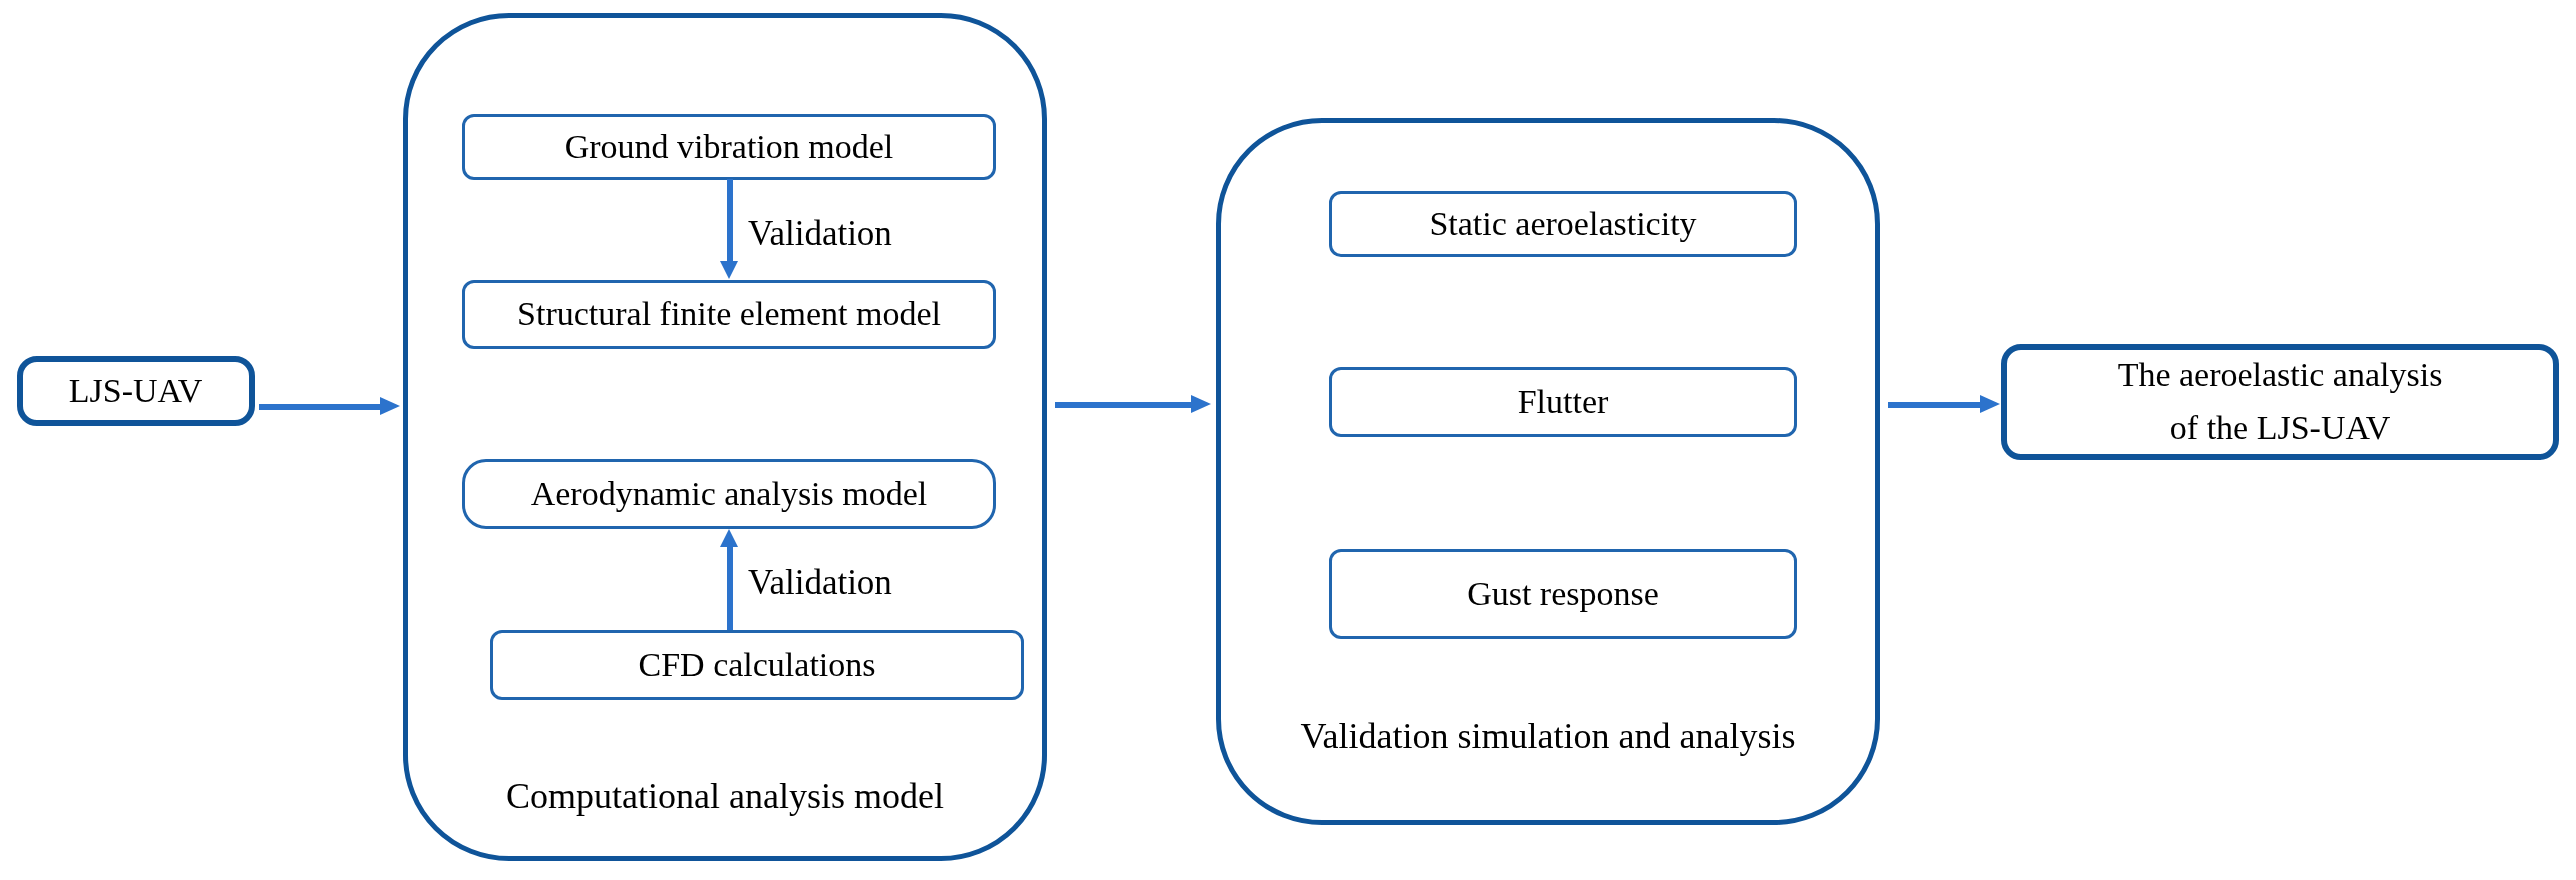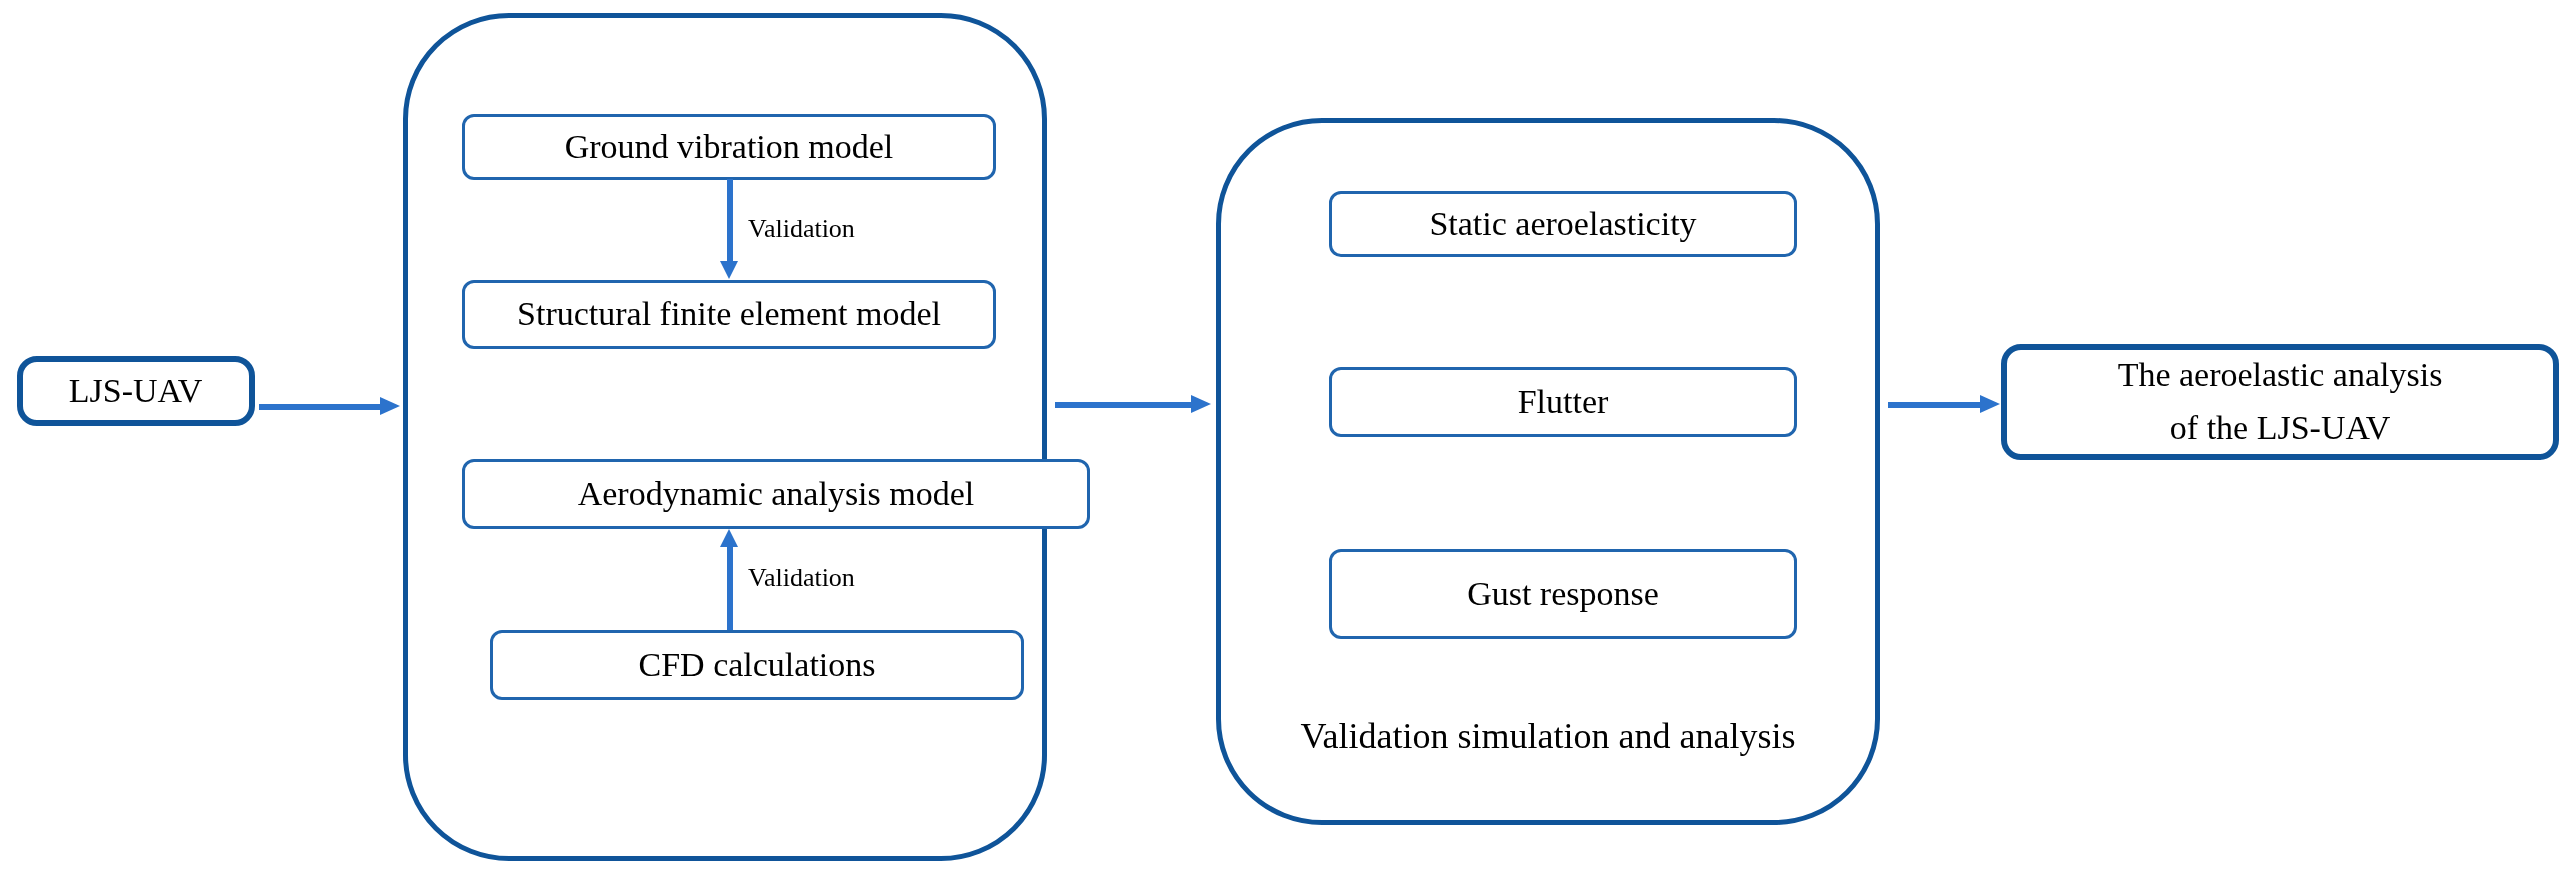--- a/index.html
+++ b/index.html
@@ -43,21 +43,21 @@
     background:var(--bg);
   }
   .caption{
     position:absolute;
     text-align:center;
     font-size:36px;
     white-space:nowrap;
   }
   .edge-label{
     position:absolute;
-    font-size:26px;
+    font-size:35px;
     white-space:nowrap;
   }
   .arrow{position:absolute;}
   .shaft-h{position:absolute;height:6px;background:var(--arrow);}
   .shaft-v{position:absolute;width:6px;background:var(--arrow);}
   .head-right{
     position:absolute;width:0;height:0;
     border-left:20px solid var(--arrow);
     border-top:9.3px solid transparent;
     border-bottom:9.3px solid transparent;
@@ -93,30 +93,31 @@
   <div class="node inner-node" style="left:462px;top:114px;width:534px;height:66px;">Ground vibration model</div>
 
   <div class="arrow" style="left:720px;top:179px;width:18.6px;height:100px;">
     <div class="shaft-v" style="left:6.6px;top:0;height:83px;"></div>
     <div class="head-down" style="left:0;top:82px;"></div>
   </div>
   <div class="edge-label" style="left:748px;top:214px;">Validation</div>
 
   <div class="node inner-node" style="left:462px;top:280px;width:534px;height:69px;">Structural finite element model</div>
 
-  <div class="node inner-node" style="left:462px;top:459px;width:628px;height:70px;">Aerodynamic analysis model</div>
+  <div class="node inner-node" style="left:462px;top:459px;width:534px;height:70px;border-radius:24px;">Aerodynamic analysis model</div>
 
   <div class="arrow" style="left:720px;top:529px;width:18.6px;height:101px;">
     <div class="head-up" style="left:0;top:0;"></div>
     <div class="shaft-v" style="left:6.6px;top:17.3px;height:84px;"></div>
   </div>
   <div class="edge-label" style="left:748px;top:563px;">Validation</div>
 
   <div class="node inner-node" style="left:490px;top:630px;width:534px;height:70px;">CFD calculations</div>
 
+  <div class="caption" style="left:403px;top:775px;width:644px;">Computational analysis model</div>
 
   <div class="arrow" style="left:1055px;top:395px;width:155px;height:18.6px;">
     <div class="shaft-h" style="left:0;top:6.6px;width:137px;"></div>
     <div class="head-right" style="left:136px;top:0;"></div>
   </div>
 
   <div class="group-frame" style="left:1216px;top:118px;width:664px;height:707px;"></div>
 
   <div class="node inner-node" style="left:1329px;top:191px;width:468px;height:66px;">Static aeroelasticity</div>
 

